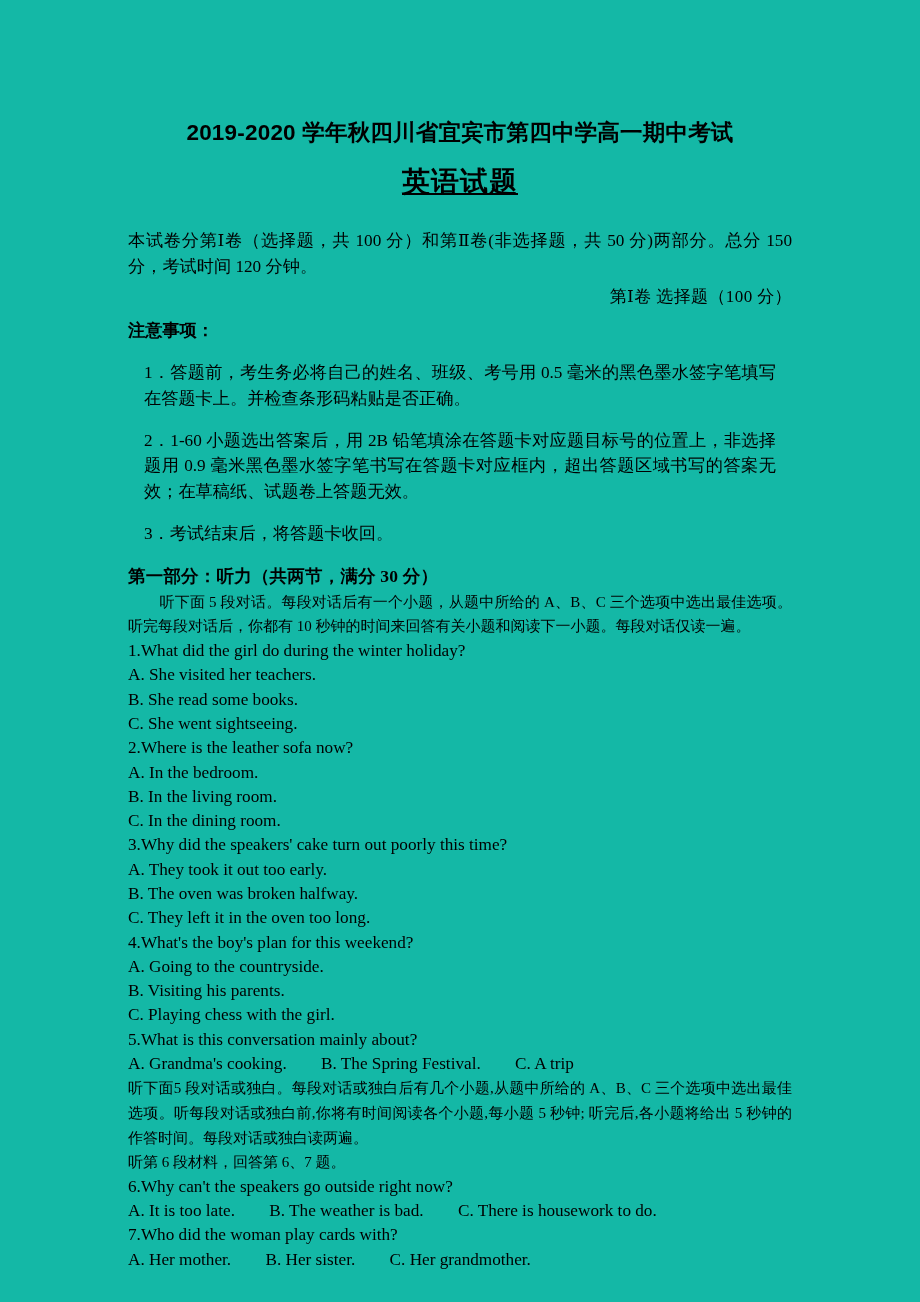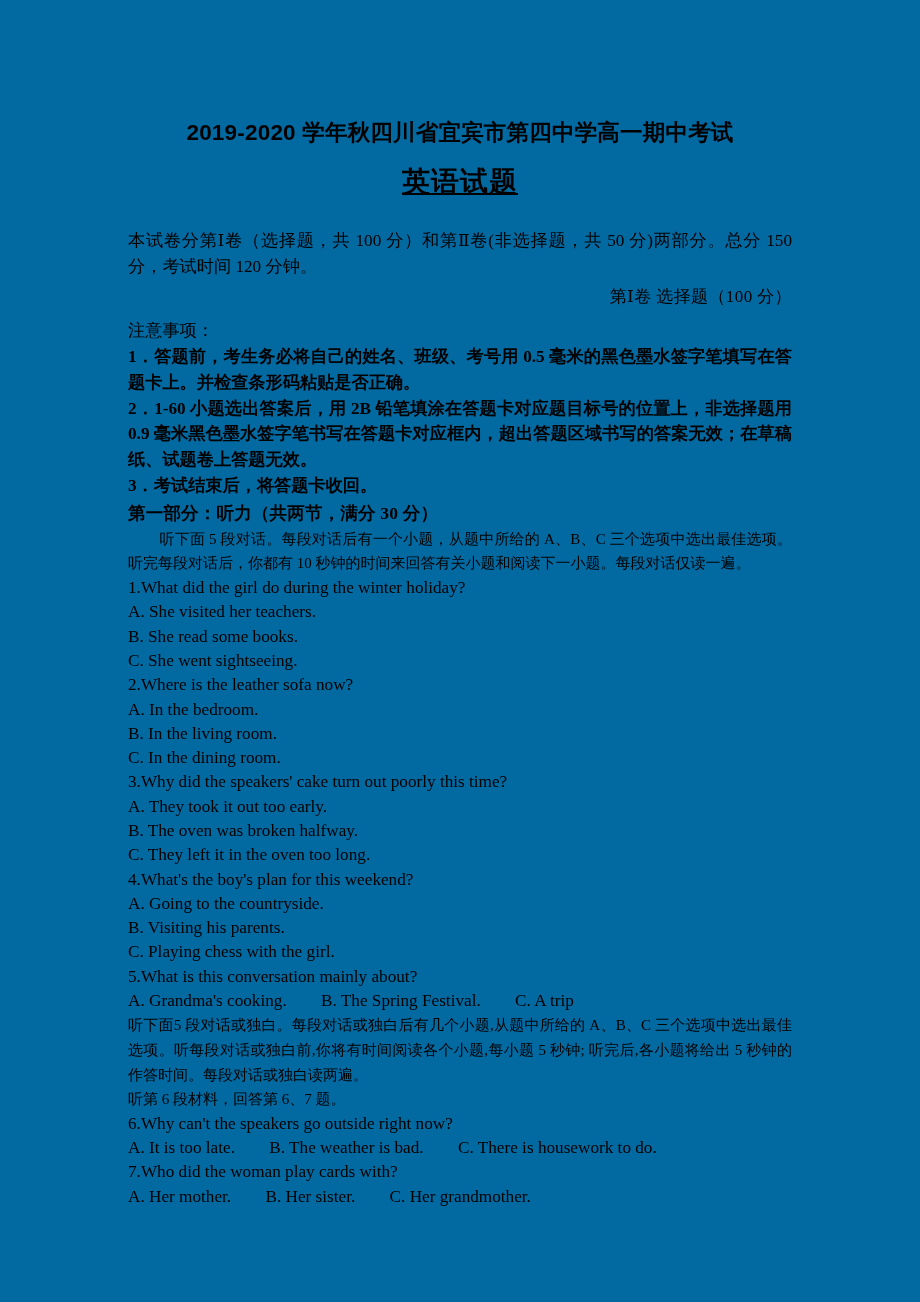--- a/index.html
+++ b/index.html
@@ -11,21 +11,21 @@
     width: 920px;
     height: 1302px;
     font-family: "Liberation Serif", "DejaVu Serif", serif;
     color: #000000;
     -webkit-font-smoothing: antialiased;
   }
   .page {
     position: relative;
     width: 920px;
     height: 1302px;
-    background: #0369a1;
+    background: #14b8a6;
     overflow: hidden;
   }
   .content {
     position: absolute;
     left: 128px;
     top: 0;
     width: 664px;
   }
 
   
@@ -66,28 +66,28 @@
     font-size: 17px;
     line-height: 30px;
     text-align: right;
     margin: 2px 0 0 0;
     letter-spacing: 0.4px;
   }
   .notice-label {
     font-size: 17.2px;
     line-height: 26px;
     margin: 6px 0 0 0;
+    font-weight: bold;
   }
   .notice-item {
     font-size: 17.2px;
     line-height: 25.8px;
     text-align: justify;
     text-justify: inter-ideograph;
-    margin: 0;
-    font-weight: bold;
+    margin: 16px;
   }
   .section-head {
     font-weight: bold;
     font-size: 17.5px;
     line-height: 27px;
     margin: 1px 0 0 0;
     letter-spacing: 0.2px;
   }
   .instr {
     font-size: 15px;

